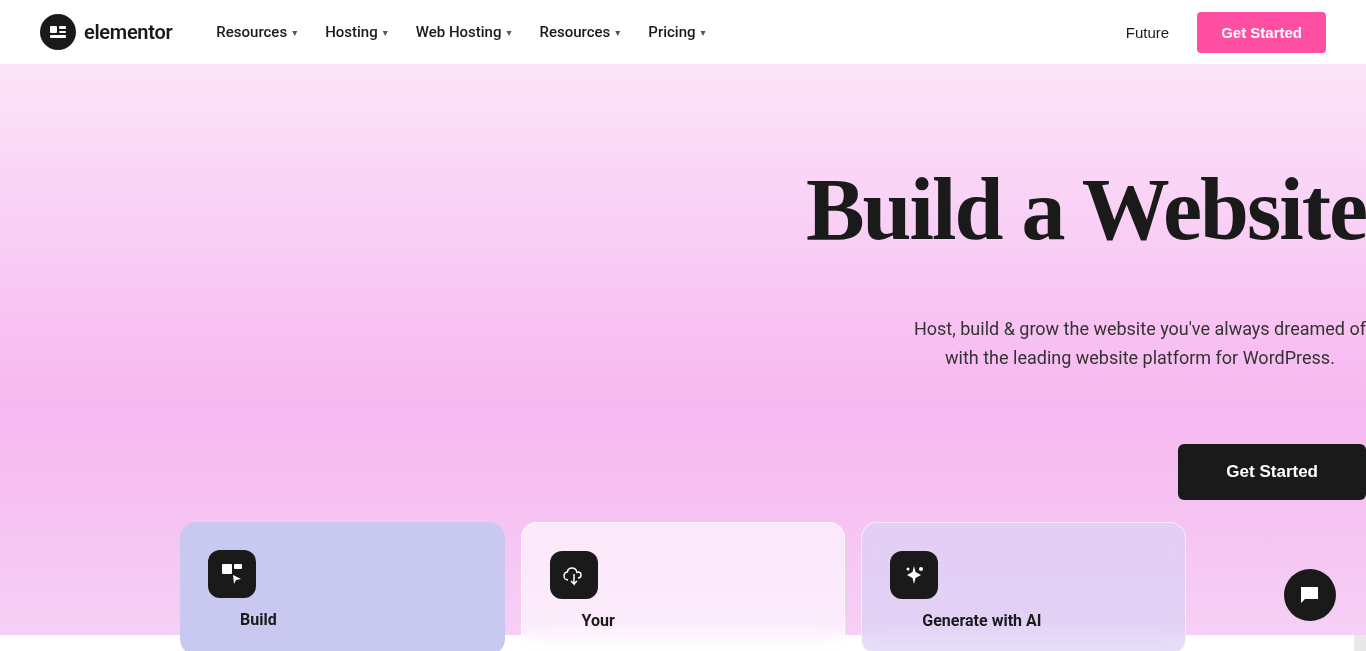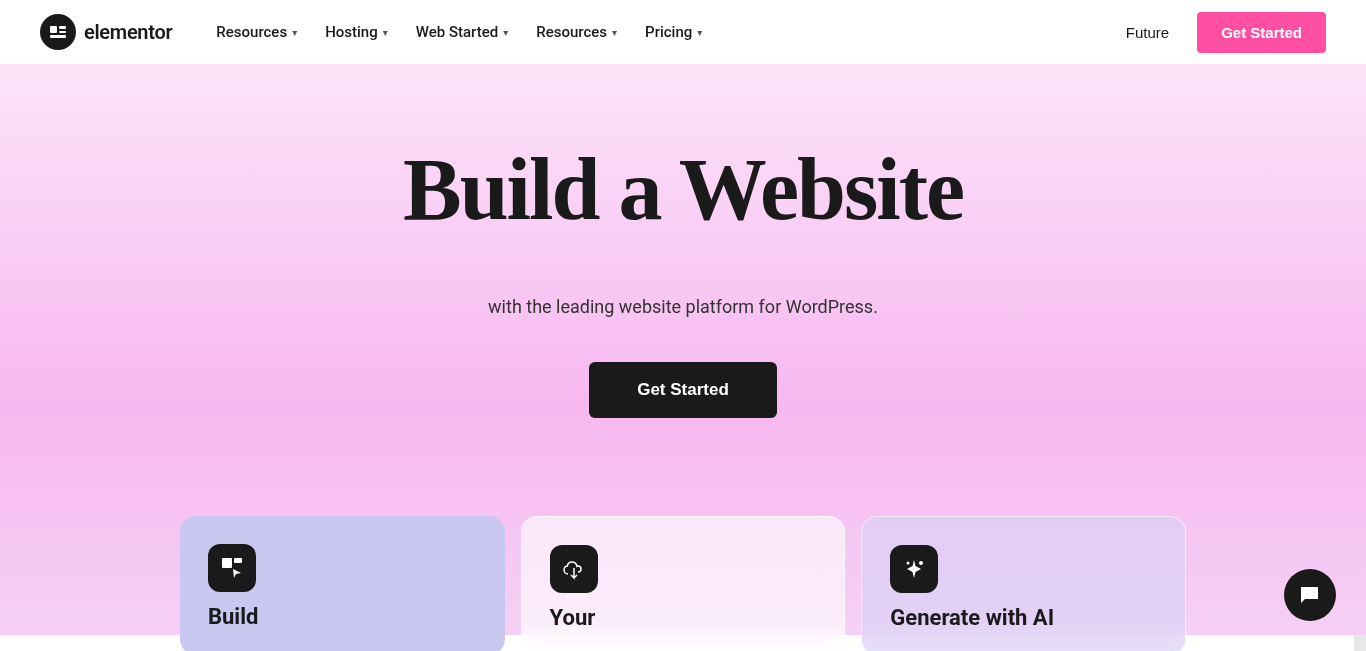--- a/index.html
+++ b/index.html
@@ -114,23 +114,24 @@
       cursor: pointer;
       transition: background 0.2s;
     }
 
     
     .hero {
       background: linear-gradient(180deg, #fce4f8 0%, #f9cef5 30%, #f7b8f0 60%, #f5d0f5 100%);
       min-height: 571px;
       display: flex;
       flex-direction: column;
-      align-items: center;
-      padding-top: 80px;
+      align-items: flex-end;
+      padding-top: 100px;
       position: relative;
+      gap: 31px;
     }
 
     .hero-title {
       font-size: 88px;
       font-weight: 800;
       color: #1a1a1a;
       text-align: center;
       line-height: 1.05;
       letter-spacing: -2px;
       font-family: Georgia, 'Times New Roman', serif;
@@ -203,23 +204,24 @@
       background: #1a1a1a;
       border-radius: 12px;
       display: flex;
       align-items: center;
       justify-content: center;
       color: white;
       font-size: 22px;
     }
 
     .card-label {
-      font-size: 22px;
+      font-size: 16px;
       font-weight: 700;
       color: #1a1a1a;
+      margin-left: 32px;
     }
 
     
     .scrollbar {
       position: fixed;
       right: 0;
       top: 0;
       width: 12px;
       height: 651px;
       background: #e8e8e8;
@@ -275,21 +277,21 @@
     <div class="nav-menu">
       <div class="nav-item">
         <span>Resources</span>
         <span class="chevron-icon">▾</span>
       </div>
       <div class="nav-item">
         <span>Hosting</span>
         <span class="chevron-icon">▾</span>
       </div>
       <div class="nav-item">
-        <span>Web Started</span>
+        <span>Web Hosting</span>
         <span class="chevron-icon">▾</span>
       </div>
       <div class="nav-item">
         <span>Resources</span>
         <span class="chevron-icon">▾</span>
       </div>
       <div class="nav-item">
         <span>Pricing</span>
         <span class="chevron-icon">▾</span>
       </div>
@@ -301,21 +303,21 @@
     <button class="get-started-btn-nav">Get Started</button>
   </div>
 </nav>
 
 <section class="hero">
   <h1 class="hero-title">
     <span>Build a Website</span><br>
   </h1>
 
   <p class="hero-subtitle">
-    <br>
+    <span>Host, build &amp; grow the website you've always dreamed of</span><br>
     <span>with the leading website platform for WordPress.</span>
   </p>
 
   <button class="hero-cta">Get Started</button>
 
   <div class="cards-section">
 
     <div class="card card-build">
       <div class="card-icon">
         <svg width="26" height="26" viewBox="0 0 26 26" fill="none">

